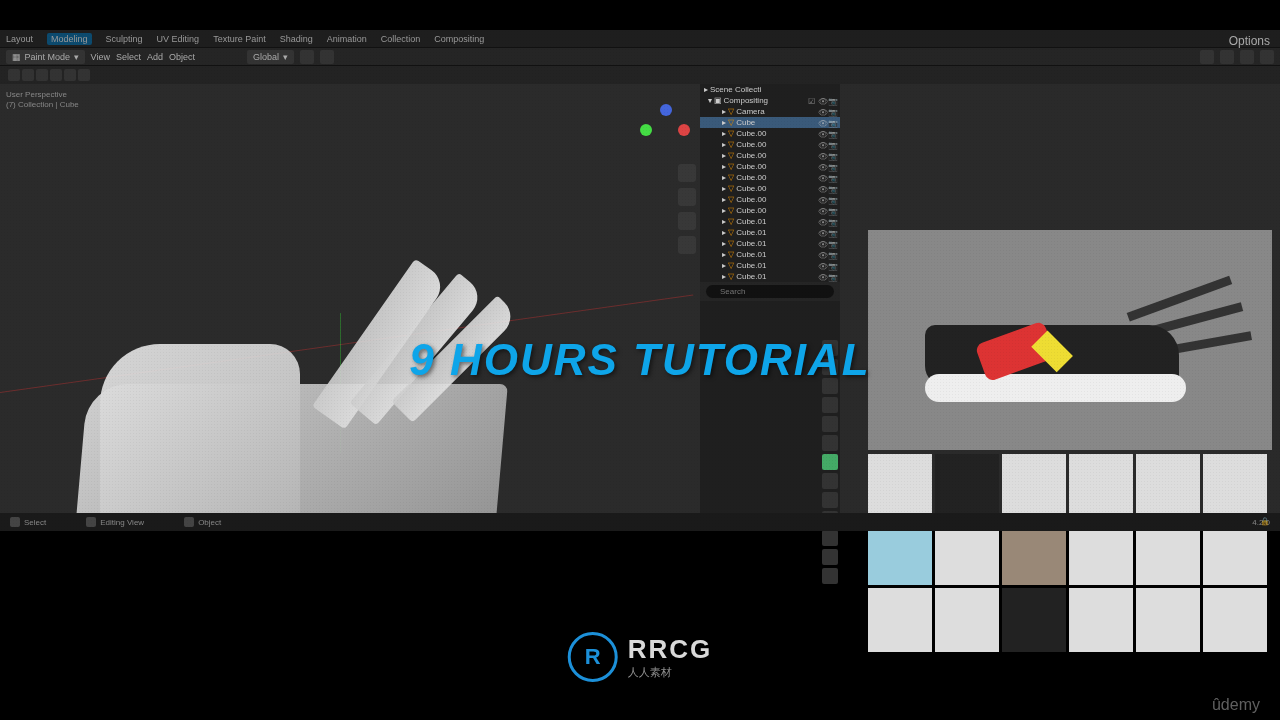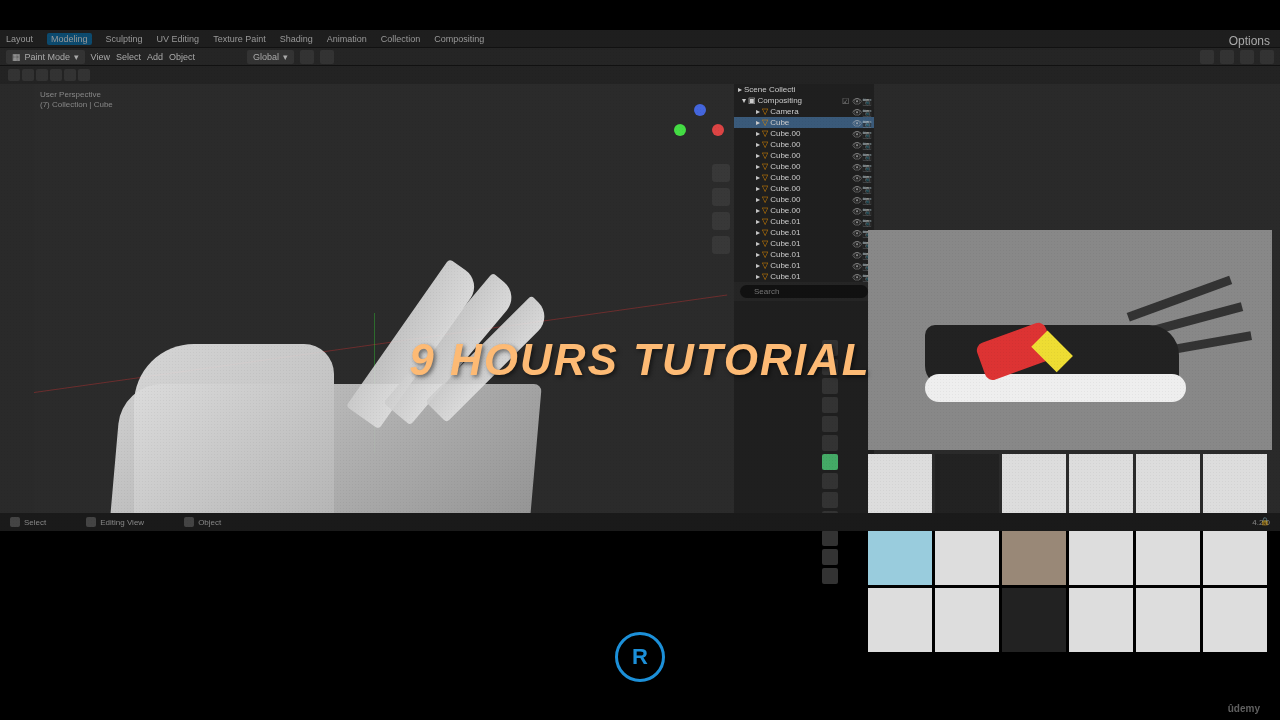--- a/index.html
+++ b/index.html
@@ -18,21 +18,21 @@
   .header-toolbar { height: 18px; background: #252525; display: flex; align-items: center; padding: 0 6px; gap: 6px; font-size: 9px; color: #aaa; border-bottom: 1px solid #111; }
   .header-toolbar .dropdown { background: #333; padding: 2px 6px; border-radius: 2px; display: flex; align-items: center; gap: 4px; }
   .header-toolbar .icon-btn { width: 14px; height: 14px; background: #333; border-radius: 2px; }
   
   
   .mode-toolbar { height: 18px; background: #232323; display: flex; align-items: center; padding: 0 6px; gap: 4px; font-size: 8px; color: #aaa; }
   .shape-icons { display: flex; gap: 2px; margin-left: 2px; }
   .shape-icons div { width: 12px; height: 12px; background: #333; border-radius: 2px; }
   
   
-  .main-area { position: absolute; top: 54px; left: 0; right: 0; bottom: 18px; display: flex; margin-left: 34px; }
+  .main-area { position: absolute; top: 54px; left: 0; right: 0; bottom: 18px; display: flex; }
   
   
   .viewport { width: 700px; background: #2b2b2b; position: relative; overflow: hidden; }
   .viewport-info { position: absolute; top: 6px; left: 6px; font-size: 8px; color: #888; line-height: 1.3; }
   
   
   .model { position: absolute; left: 80px; top: 160px; width: 520px; height: 380px; }
   .model-body { position: absolute; left: 0; bottom: 60px; width: 420px; height: 180px; background: linear-gradient(135deg, #ddd 0%, #bbb 50%, #999 100%); border-radius: 40px 8px 8px 20px; transform: skewX(-5deg); opacity: 0.92; }
   .model-heel { position: absolute; left: 20px; bottom: 60px; width: 200px; height: 220px; background: linear-gradient(135deg, #e8e8e8 0%, #c8c8c8 100%); border-radius: 60px 30px 10px 20px; opacity: 0.9; }
   .spike { position: absolute; background: linear-gradient(to top right, #ccc, #eee); opacity: 0.9; }
@@ -95,31 +95,31 @@
   .thumb.tan { background: #987; }
   
   
   .statusbar { position: absolute; bottom: 0; left: 0; right: 0; height: 18px; background: #1a1a1a; display: flex; align-items: center; padding: 0 10px; font-size: 8px; color: #888; gap: 40px; }
   .statusbar .sb-item { display: flex; align-items: center; gap: 4px; }
   .sb-icon { width: 10px; height: 10px; background: #444; border-radius: 2px; }
   .statusbar .right { margin-left: auto; }
   .lock-icon { position: absolute; right: 10px; bottom: 4px; width: 10px; height: 10px; opacity: 0.5; color: #888; }
   
   
-  .overlay-title { position: absolute; top: 335px; left: 50%; transform: translateX(-50%); font-family: Arial Black, sans-serif; font-size: 44px; font-weight: 900; font-style: italic; color: #fdba74; letter-spacing: 2px; white-space: nowrap; z-index: 100; text-shadow: 2px 2px 4px rgba(0,0,0,0.5); }
+  .overlay-title { position: absolute; top: 335px; left: 50%; transform: translateX(-50%); font-family: Arial Black, sans-serif; font-size: 44px; font-weight: 900; font-style: italic; color: #0ea5e9; letter-spacing: 2px; white-space: nowrap; z-index: 100; text-shadow: 2px 2px 4px rgba(0,0,0,0.5); }
   
   
   .watermark { position: absolute; bottom: 38px; left: 50%; transform: translateX(-50%); display: flex; align-items: center; gap: 10px; z-index: 100; opacity: 0.85; }
   .wm-logo { width: 50px; height: 50px; border: 3px solid #2af; border-radius: 50%; display: flex; align-items: center; justify-content: center; color: #2af; font-size: 22px; font-weight: bold; }
   .wm-text { color: #fff; }
   .wm-text .main { font-size: 26px; font-weight: bold; letter-spacing: 2px; }
   .wm-text .sub { font-size: 11px; color: #aaa; }
   
   
-  .udemy-wm { position: absolute; bottom: 6px; right: 20px; color: #888; font-size: 10px; font-weight: bold; opacity: 0.7; z-index: 101; }
+  .udemy-wm { position: absolute; bottom: 6px; right: 20px; color: #888; font-size: 16px; font-weight: normal; opacity: 0.7; z-index: 101; }
   
   
   .halftone { position: absolute; inset: 0; background-image: radial-gradient(circle, rgba(0,0,0,0.15) 1px, transparent 1px); background-size: 3px 3px; pointer-events: none; z-index: 50; opacity: 0.3; }
 </style>
 </head>
 <body>
 
 <div class="letterbox-top"></div>
 
 <div class="app-container">
@@ -443,17 +443,21 @@
     <span class="lock-icon">🔒</span>
   </div>
 
   <div class="halftone"></div>
 </div>
 
 <div class="overlay-title">9 HOURS TUTORIAL</div>
 
 <div class="watermark">
   <div class="wm-logo">R</div>
+  <div class="wm-text">
+    <div class="main">RRCG</div>
+    <div class="sub">人人素材</div>
+  </div>
 </div>
 
 <div class="udemy-wm">ûdemy</div>
 
 <div class="letterbox-bottom"></div>
 
 </body></html>

